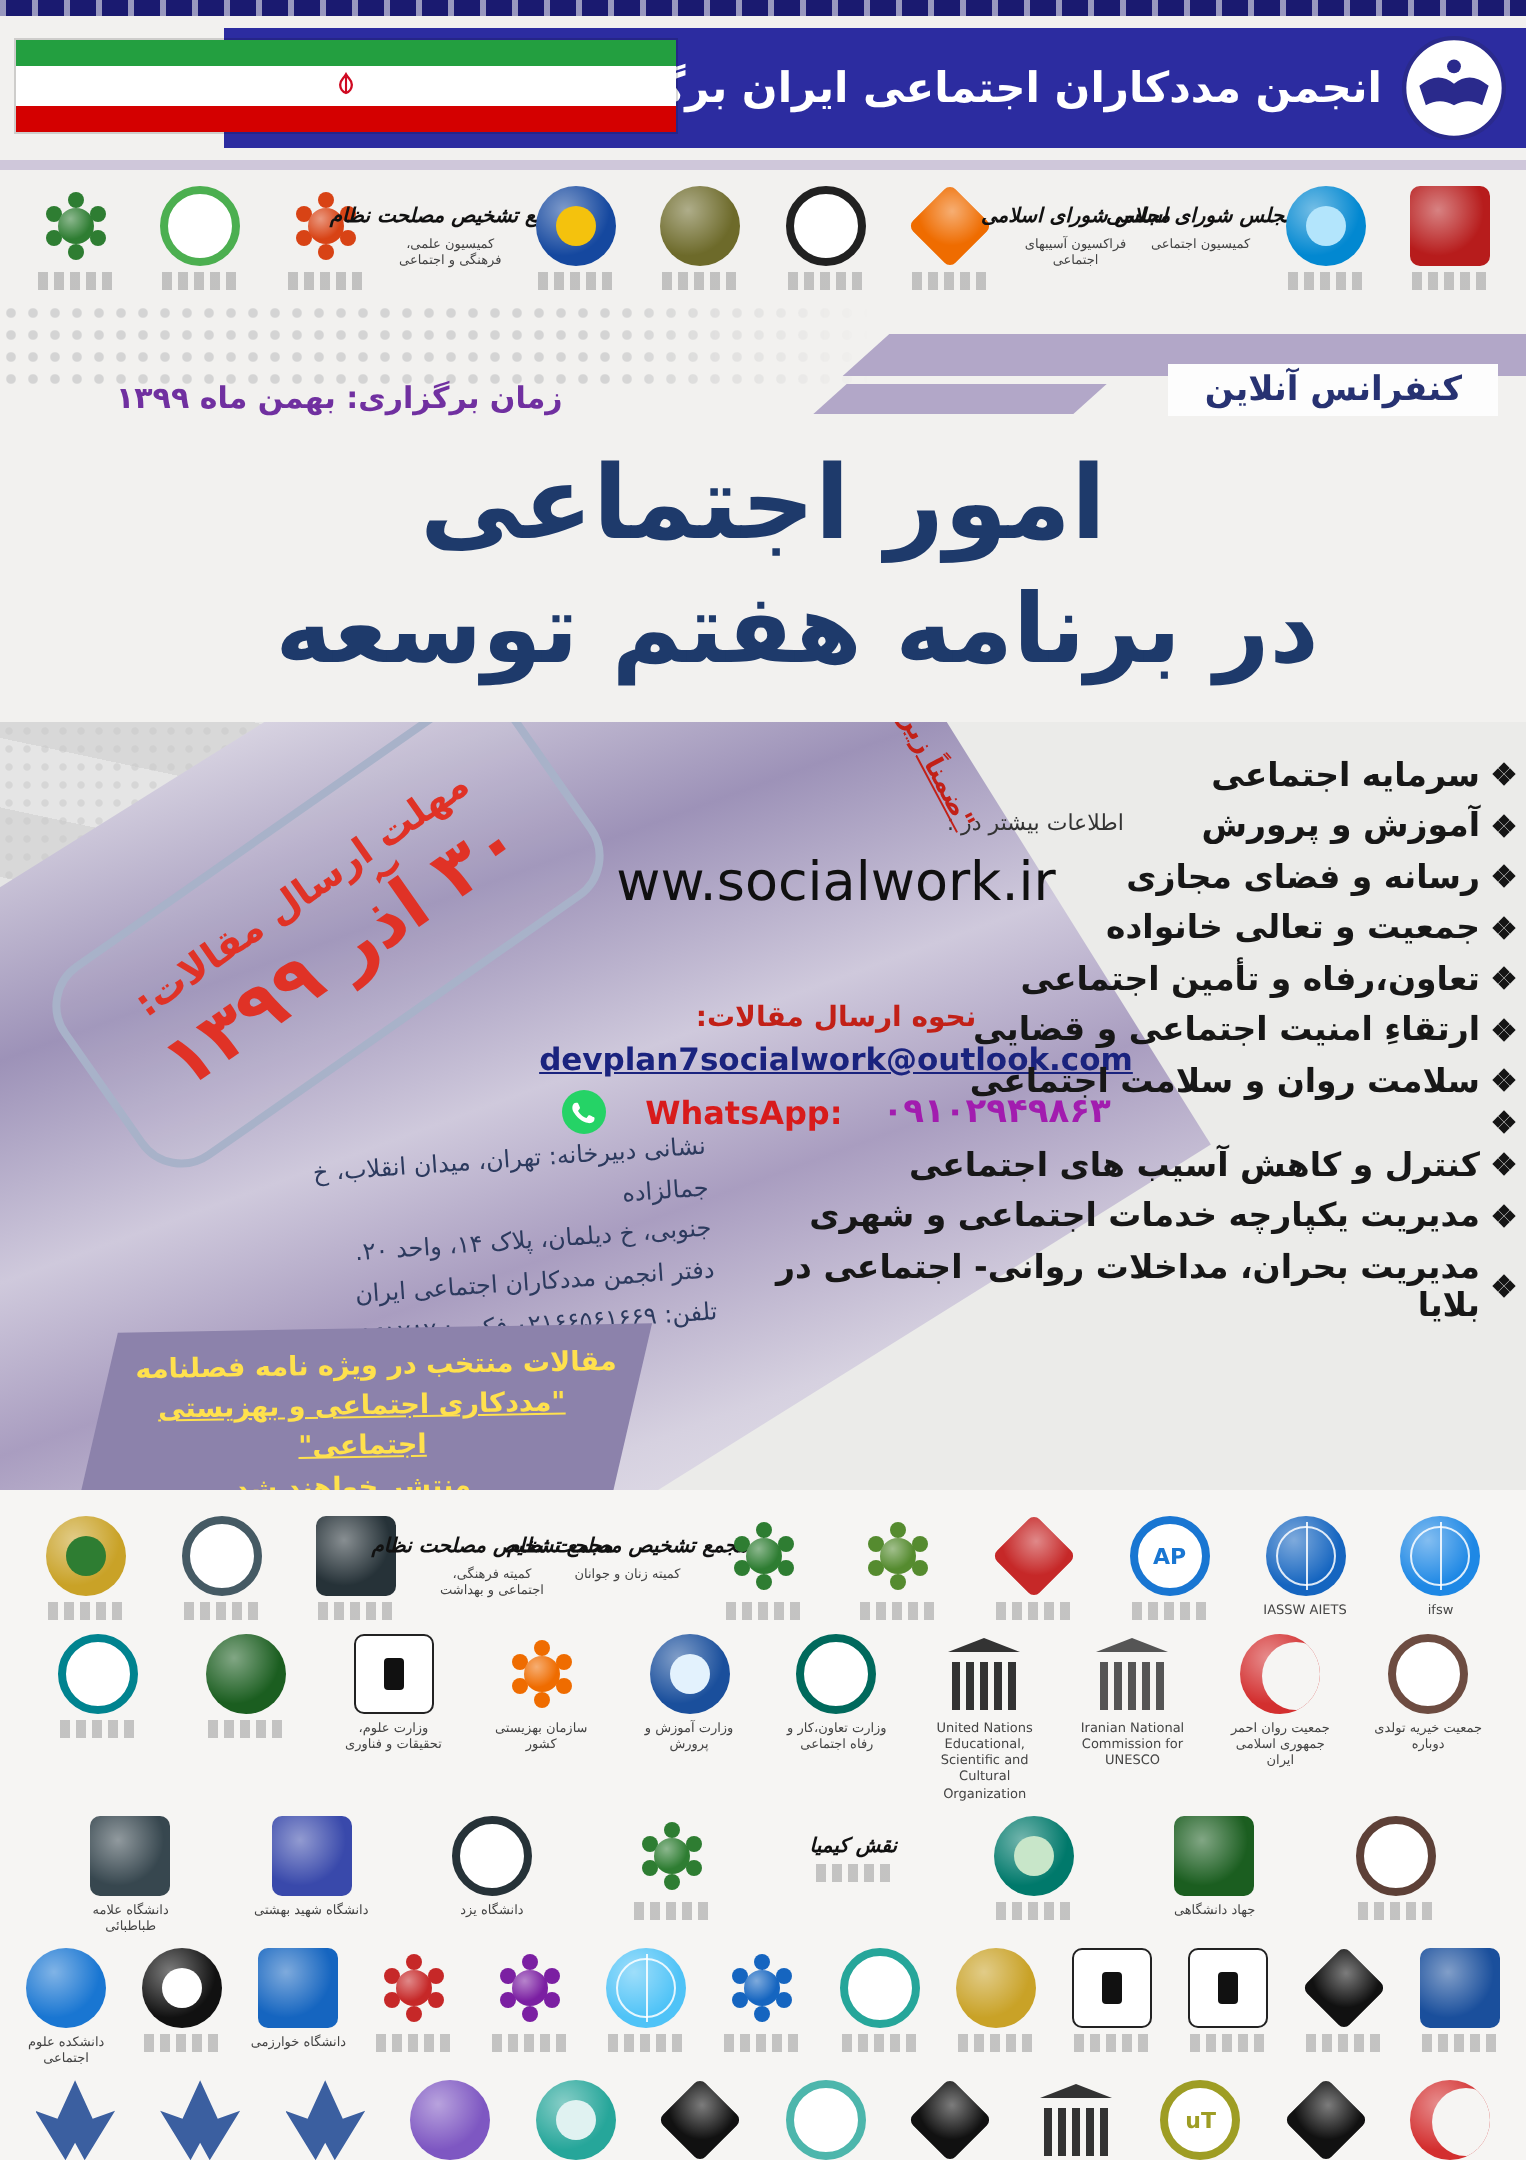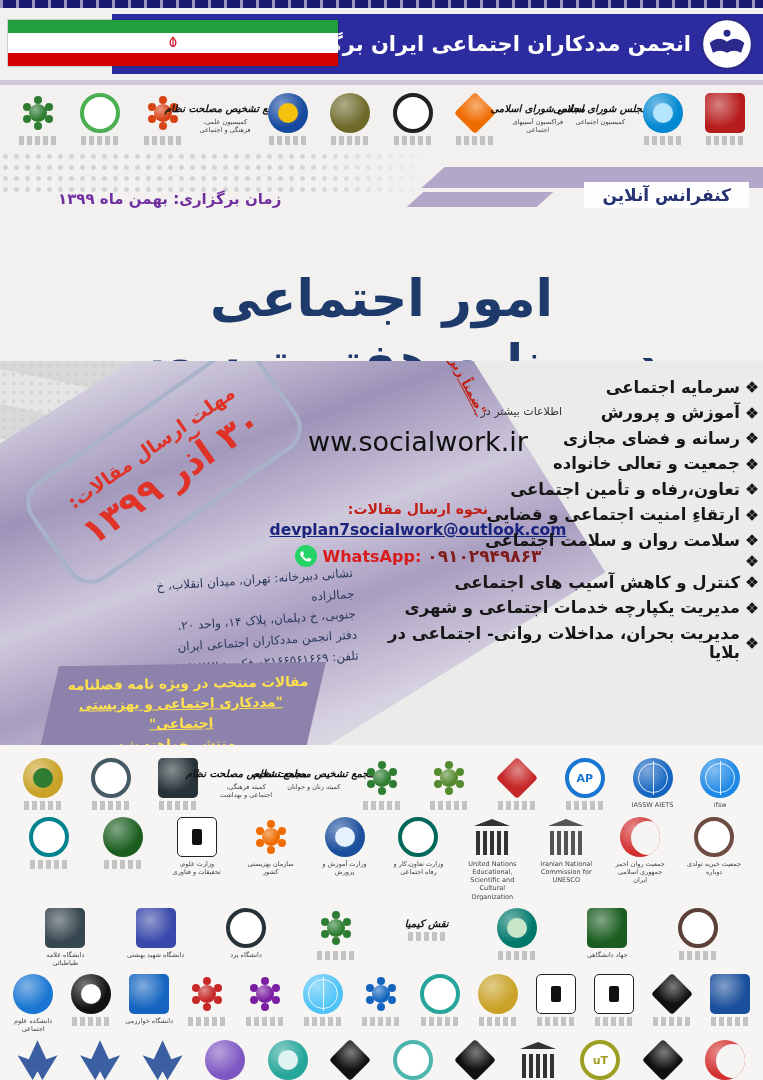--- a/index.html
+++ b/index.html
@@ -64,21 +64,21 @@
     background-image:radial-gradient(#d4d4d4 2.1px, transparent 2.7px); background-size:11px 11px;
     -webkit-mask-image:linear-gradient(to right,#000 70%,transparent); }
   .rstripe { position:absolute; right:-30px; top:0; width:360px; height:21px; background:#b2a7c8; transform:skewX(-48deg); }
   .rstripe2 { position:absolute; right:218px; top:25px; width:130px; height:15px; background:#b2a7c8; transform:skewX(-48deg); }
   .chip { position:absolute; right:14px; top:15px; background:#fdfdfd; color:#273272;
     font-weight:700; font-size:17px; padding:3px 18px; direction:rtl; }
   .dateline { position:absolute; left:58px; top:23px; color:#7030a0; font-weight:700; font-size:15px; direction:rtl; z-index:4; }
 
   
   .title-sec { height:146px; text-align:center; color:#1e3a6b; padding-top:6px; }
-  .t1 { font-size:51px; font-weight:800; line-height:1.25;margin-top:46px; }
+  .t1 { font-size:51px; font-weight:800; line-height:1.25; }
   .t2 { font-size:48px; font-weight:800; line-height:1.25;margin-left:34px; }
 
   
   .mid { position:relative; height:384px; background:#ebebe9; overflow:hidden; }
   .blocks { position:absolute; left:-20px; top:-6px; width:46%; height:66%;
     background:repeating-linear-gradient(12deg,#e5e5e5 0 34px,#d8d8d8 34px 68px),
                repeating-linear-gradient(102deg,rgba(255,255,255,.5) 0 46px, rgba(205,205,205,.3) 46px 92px); }
   .middots { position:absolute; left:0; top:0; width:40%; height:42%;
     background-image:radial-gradient(#c9c9c9 1.6px, transparent 2.1px); background-size:9px 9px; opacity:.55; }
   .sheet { position:absolute; left:-220px; top:18px; width:770px; height:430px; transform:rotate(-32deg);
@@ -87,23 +87,23 @@
     border:4px solid #a8b2c9; border-radius:26px; transform:rotate(-35deg);
     text-align:center; color:#e03226; direction:rtl; background:rgba(255,255,255,.06); }
   .stamp .l1 { font-size:19px; font-weight:700; }
   .stamp .l2 { font-size:36px; font-weight:800; margin-top:4px; }
   .info { position:absolute; left:268px; top:44px; width:300px; text-align:center; direction:rtl; z-index:2; }
   .more { font-size:11px; color:#333; text-align:right; margin-right:6px; }
   .site { direction:ltr; font-size:27px; color:#101010; margin-top:8px; }
   .sub { margin-top:44px; }
   .sublabel { color:#c22017; font-size:14px; font-weight:700; }
   .email { direction:ltr; color:#1a237e; font-size:15.5px; font-weight:700; text-decoration:underline; margin-top:4px; }
-  .wa { display:flex; align-items:center; justify-content:center; gap:6px; margin-top:6px; direction:ltr; }
+  .wa { display:flex; align-items:center; justify-content:center; gap:20px; margin-top:6px; direction:ltr; }
   .wa .lab { color:#d81b1b; font-size:16px; font-weight:700; }
-  .wa .num { color:#7f1d1d; font-size:17px; font-weight:800; }
+  .wa .num { color:#a21caf; font-size:17px; font-weight:800; }
   .addr { position:absolute; left:116px; top:210px; width:240px; transform:rotate(-4deg);
     color:#2c3a5e; font-size:12px; line-height:1.72; direction:rtl; text-align:right; z-index:2; }
   .quote { position:absolute; left:48px; top:303px; width:266px; padding:9px 12px;
     background:#8c82ab; transform:skewX(-14deg) rotate(-1deg); text-align:center; z-index:2; }
   .quote div { color:#ffe14d; font-size:13.5px; font-weight:700; line-height:1.5; direction:rtl; transform:skewX(14deg); }
   .quote div:nth-child(2) { text-decoration:underline; }
   .dnote { position:absolute; right:272px; top:52px; width:336px; transform:rotate(62deg); transform-origin:right top;
     color:#c22017; font-weight:700; font-size:13px; text-decoration:underline; direction:rtl; text-align:center; z-index:3; }
   .topics { position:absolute; right:6px; top:10px; width:378px; direction:rtl; z-index:2; }
   .topics-h { color:#c00000; font-size:27px; font-weight:800; text-align:center; padding-left:90px; margin-bottom:8px; }

